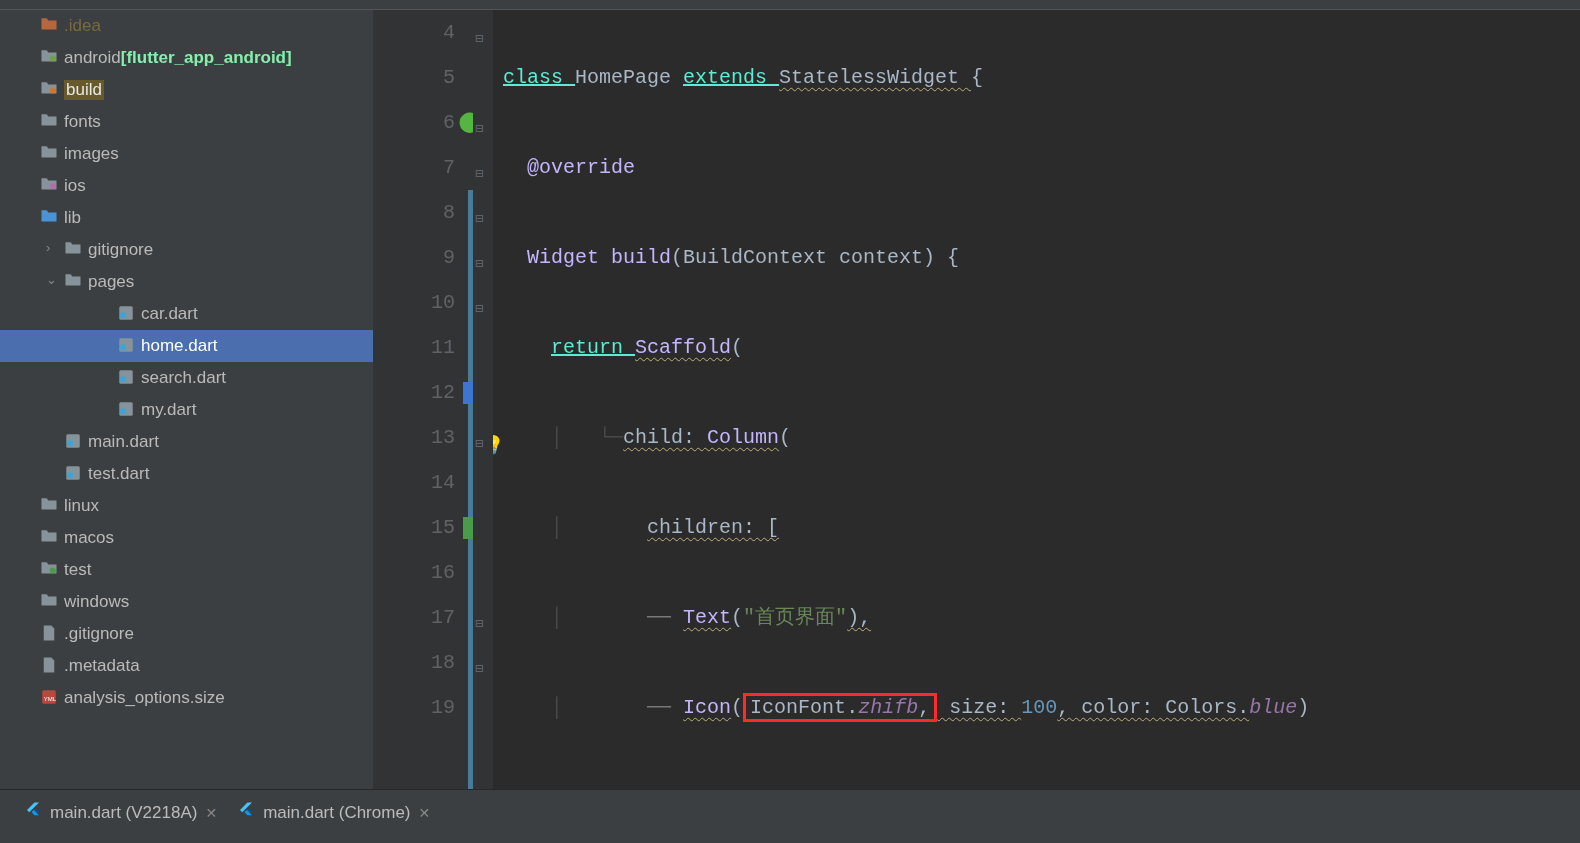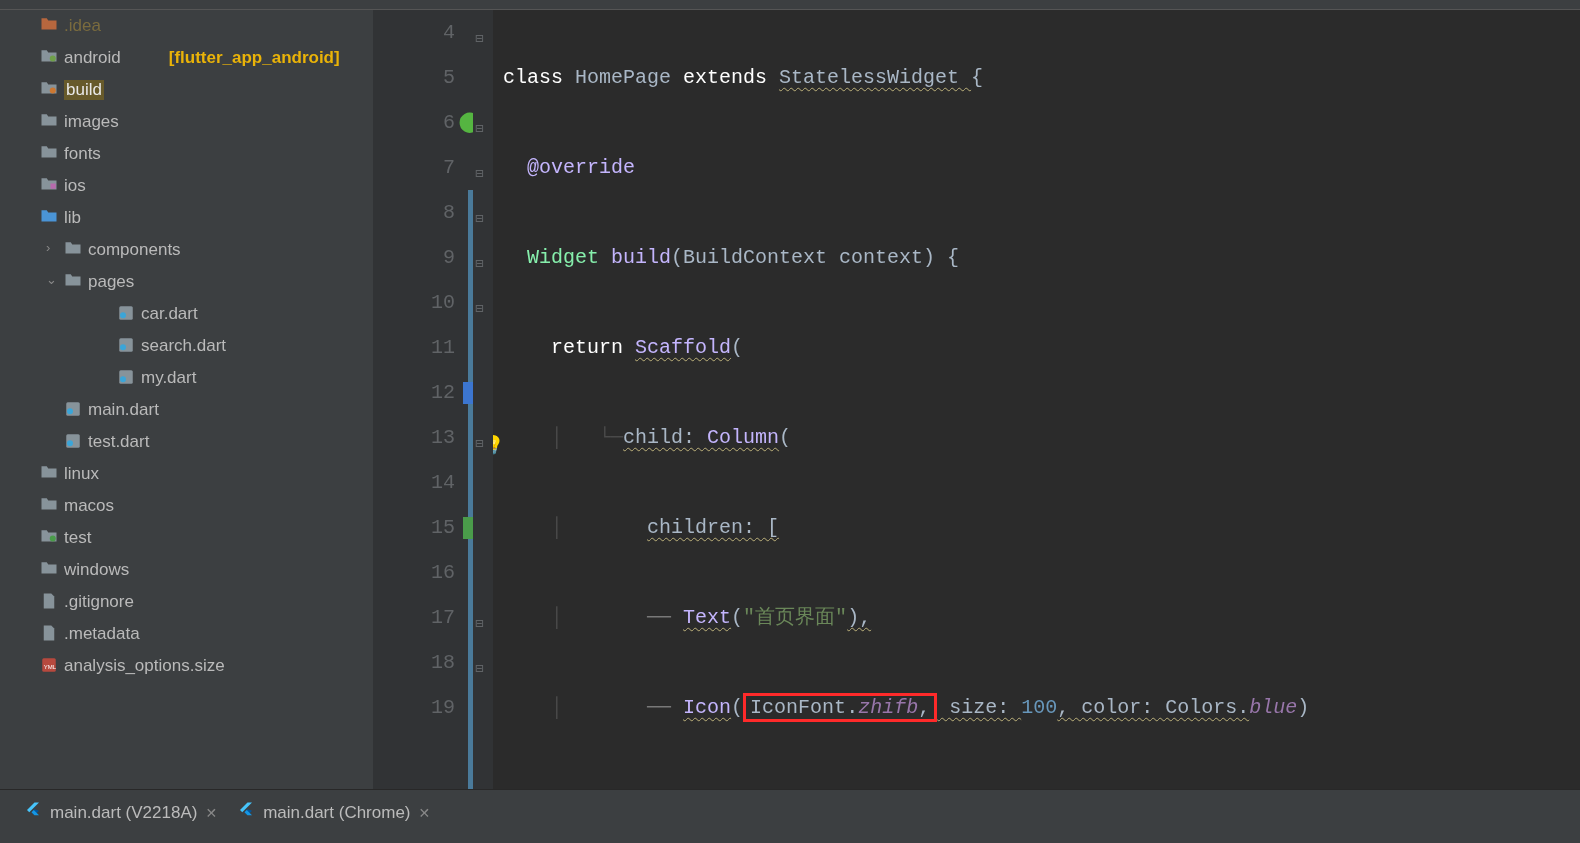--- a/index.html
+++ b/index.html
@@ -85,27 +85,27 @@
   color: #606366;
   position: relative;
 }
 .fold-mark { position: absolute; left: 2px; font-size: 14px; }
 .code-area {
   flex: 1;
   padding-left: 10px;
   position: relative;
   white-space: pre;
 }
-.c-kw { color: #ffffff; }
+.c-kw { color: #5eead4; text-decoration: underline; }
 .c-cls { color: #a9b7c6; }
 .c-fn { color: #c4b5fd; }
 .c-num { color: #6897bb; }
 .c-str { color: #6a8759; }
 .c-prop { color: #9876aa; font-style: italic; }
-.c-type { color: #86efac; }
+.c-type { color: #c4b5fd; }
 .c-child-arrow { color: #7c7c7c; }
 .wavy { text-decoration: underline wavy #bbb07a 1px; text-underline-offset: 4px;}
 .redbox { border: 3px solid #ff2a2a; padding: 0 4px; }
 .line { position: relative; height: 45px; }
 .guide { color: #4b4b4b; }
 .modified-bar {
   width: 5px;
   background: #4a7a9a;
   position: absolute;
   left: 95px;
@@ -123,21 +123,21 @@
 }
 .bottom-tab { display: flex; align-items: center; padding: 0 10px; }
 .bottom-tab .close { margin-left: 8px; color: #888; font-size: 14px; }
 .flutter-logo {
   display: inline-block;
   margin-right: 8px;
 }
 svg.folder { width: 18px; height: 15px; }
 svg.dartf { width: 18px; height: 18px; }
 .status-strip { height: 8px; background: #3c3f41; }
-.brackets-label { color: #eab308; font-weight: bold; padding-left: 48px; }
+.brackets-label { color: #86efac; font-weight: bold; }
 </style>
 </head>
 <body>
 
 <div class="top-tabs"></div>
 
 <div class="main-area">
 
   <div class="sidebar">
   <div id="tree-container">
@@ -171,30 +171,30 @@
           </span>
           <span class="label-highlight">build</span>
         </div>
         <div class="tree-item indent1">
           <span class="chevron"></span>
           <span class="icon">
             <svg class="folder" viewBox="0 0 24 20">
               <path fill="#87939a" d="M2 3h7l2 3h11v12H2z"></path>
             </svg>
           </span>
+          <span>fonts</span>
+        </div>
+        <div class="tree-item indent1">
+          <span class="chevron"></span>
+          <span class="icon">
+            <svg class="folder" viewBox="0 0 24 20">
+              <path fill="#87939a" d="M2 3h7l2 3h11v12H2z"></path>
+            </svg>
+          </span>
           <span>images</span>
-        </div>
-        <div class="tree-item indent1">
-          <span class="chevron"></span>
-          <span class="icon">
-            <svg class="folder" viewBox="0 0 24 20">
-              <path fill="#87939a" d="M2 3h7l2 3h11v12H2z"></path>
-            </svg>
-          </span>
-          <span>fonts</span>
         </div>
         <div class="tree-item indent1">
           <span class="chevron"></span>
           <span class="icon">
             <svg class="folder" viewBox="0 0 24 20">
               <path fill="#87939a" d="M2 3h7l2 3h11v12H2z"></path>
               <rect x="14" y="10" width="7" height="7" fill="#b76aac"></rect>
             </svg>
           </span>
           <span>ios</span>
@@ -208,40 +208,50 @@
           </span>
           <span>lib</span>
         </div>
         <div class="tree-item indent2">
           <span class="chevron">›</span>
           <span class="icon">
             <svg class="folder" viewBox="0 0 24 20">
               <path fill="#87939a" d="M2 3h7l2 3h11v12H2z"></path>
             </svg>
           </span>
-          <span>components</span>
+          <span>gitignore</span>
         </div>
         <div class="tree-item indent2">
           <span class="chevron">⌄</span>
           <span class="icon">
             <svg class="folder" viewBox="0 0 24 20">
               <path fill="#87939a" d="M2 3h7l2 3h11v12H2z"></path>
             </svg>
           </span>
           <span>pages</span>
         </div>
         <div class="tree-item indent3">
           <span class="chevron"></span>
           <span class="icon">
             <svg class="dartf" viewBox="0 0 24 24">
               <rect width="18" height="18" x="3" y="3" fill="#87939a" rx="2"></rect>
               <circle cx="8" cy="15" r="4" fill="#3ba5d8"></circle>
             </svg>
           </span>
           <span>car.dart</span>
+        </div>
+        <div class="tree-item indent3 selected">
+          <span class="chevron"></span>
+          <span class="icon">
+            <svg class="dartf" viewBox="0 0 24 24">
+              <rect width="18" height="18" x="3" y="3" fill="#87939a" rx="2"></rect>
+              <circle cx="8" cy="15" r="4" fill="#3ba5d8"></circle>
+            </svg>
+          </span>
+          <span>home.dart</span>
         </div>
         <div class="tree-item indent3">
           <span class="chevron"></span>
           <span class="icon">
             <svg class="dartf" viewBox="0 0 24 24">
               <rect width="18" height="18" x="3" y="3" fill="#87939a" rx="2"></rect>
               <circle cx="8" cy="15" r="4" fill="#3ba5d8"></circle>
             </svg>
           </span>
           <span>search.dart</span>

